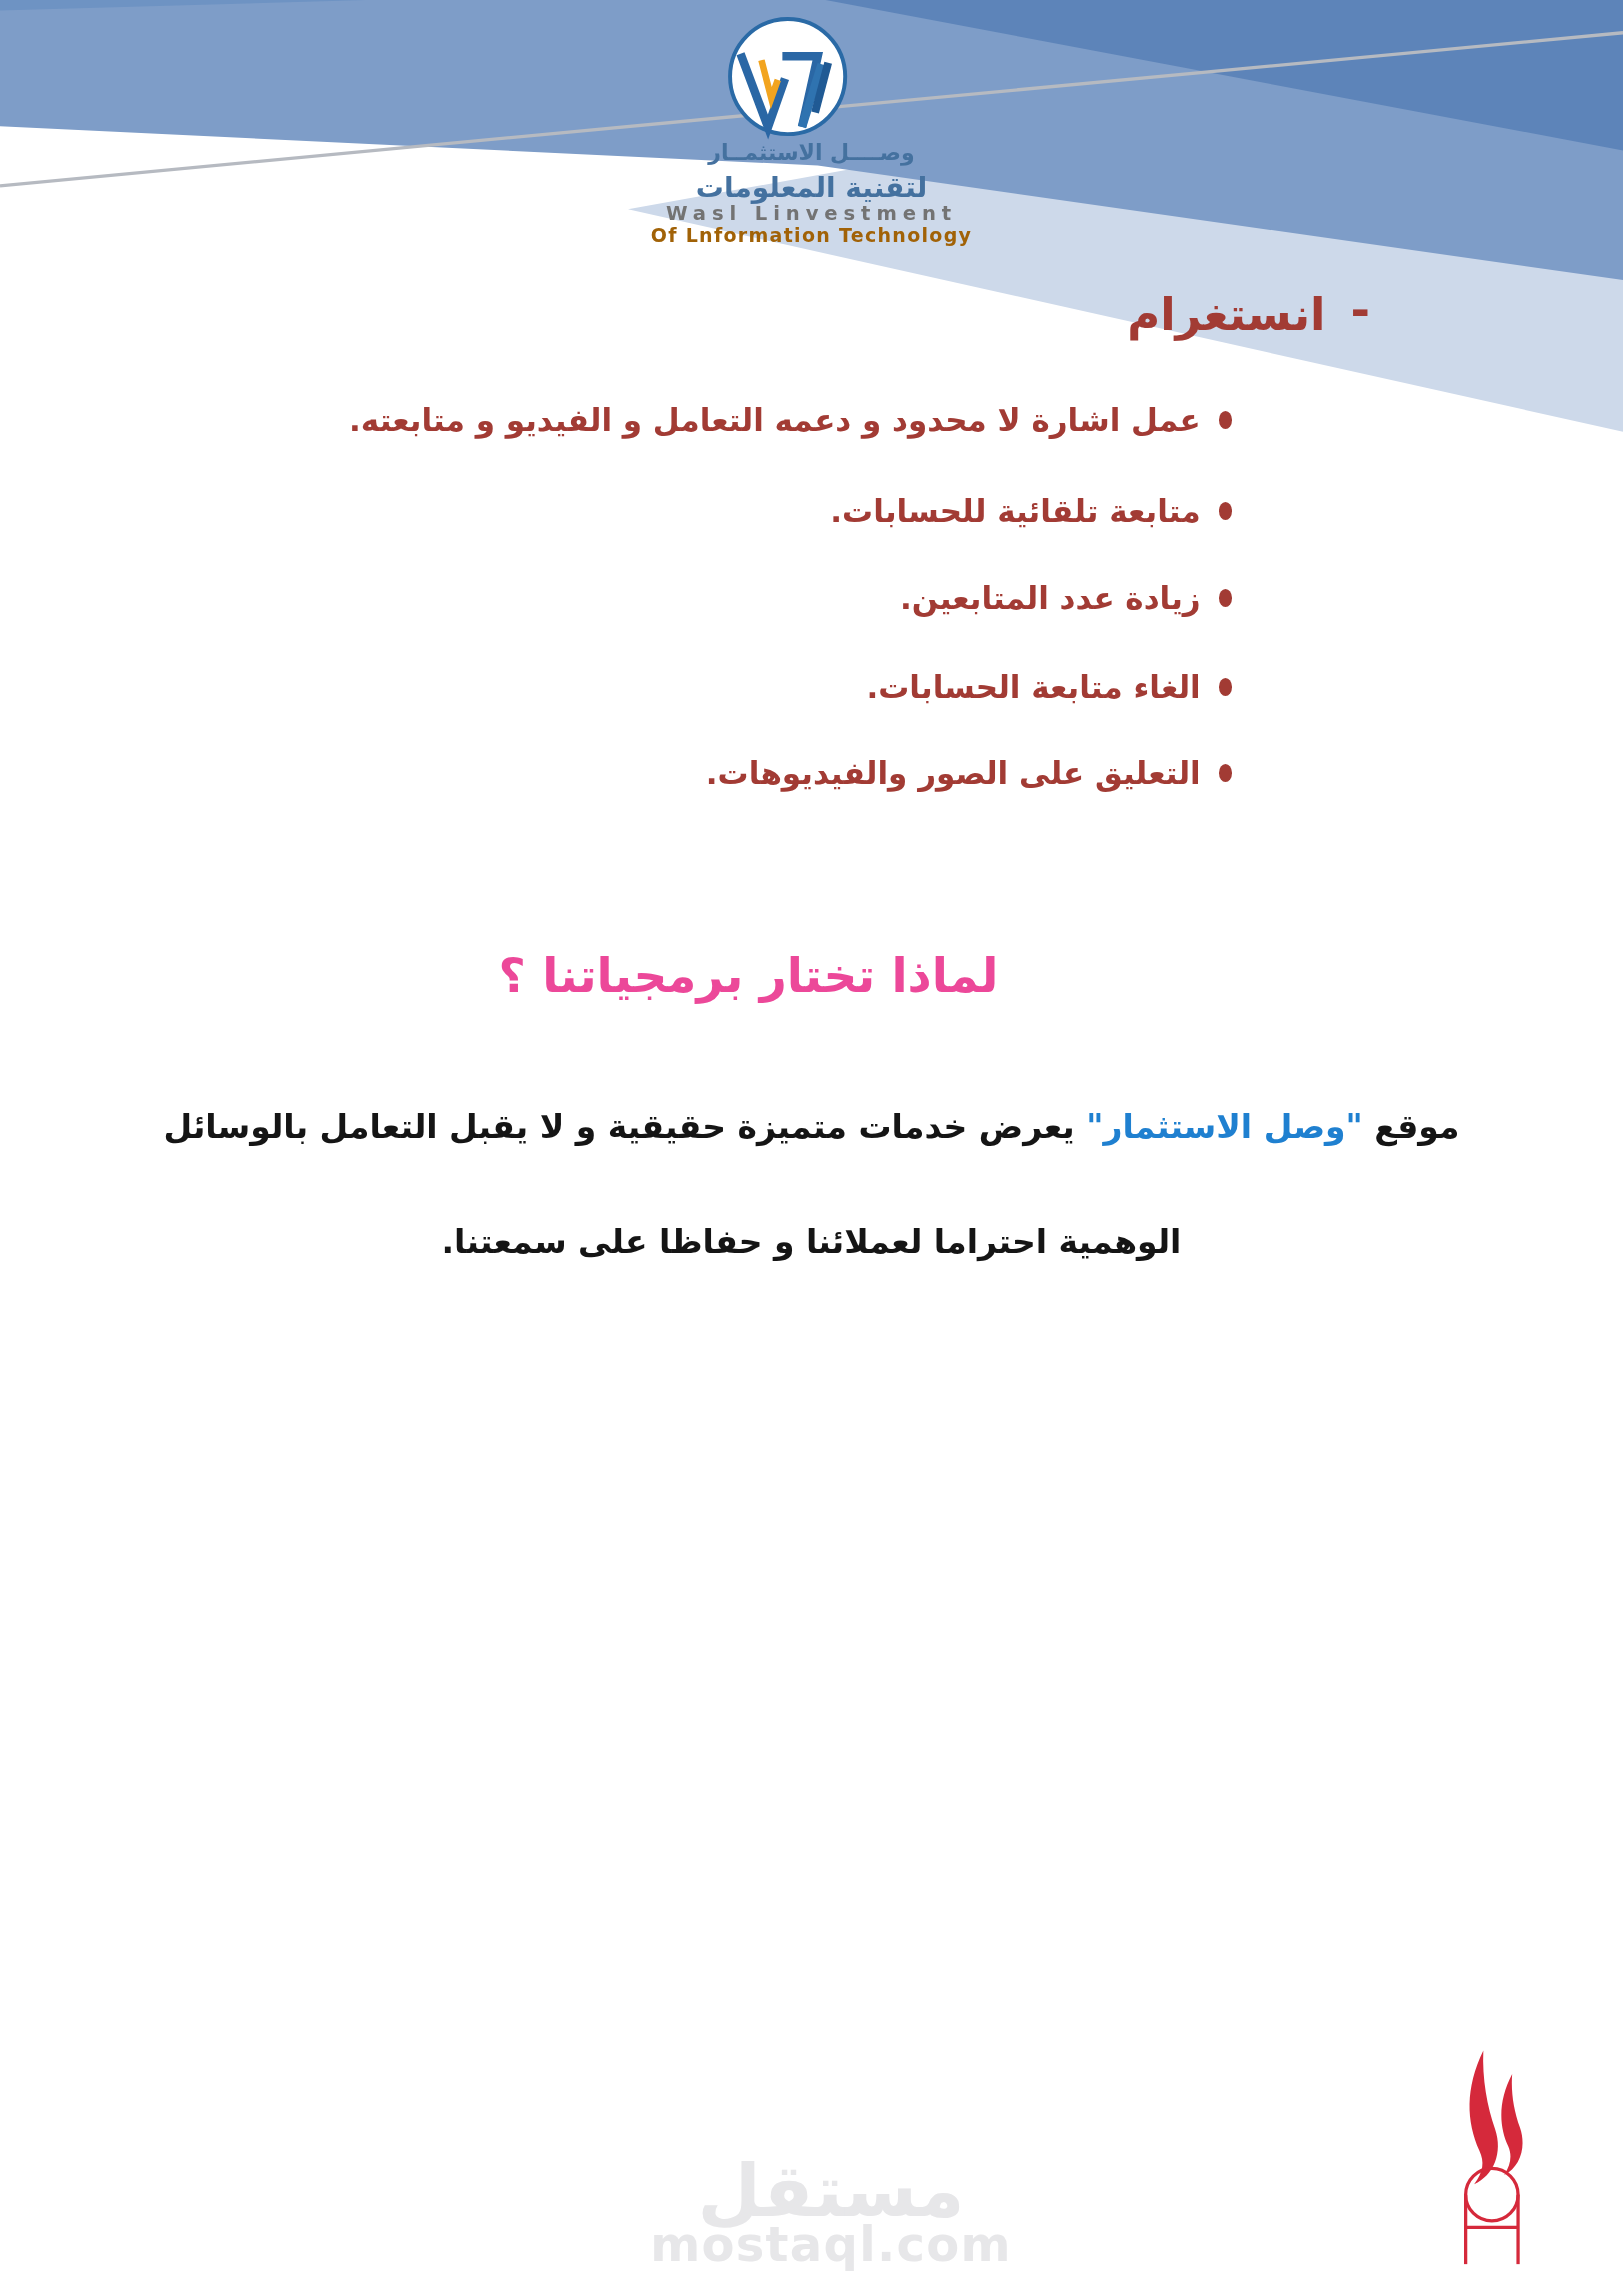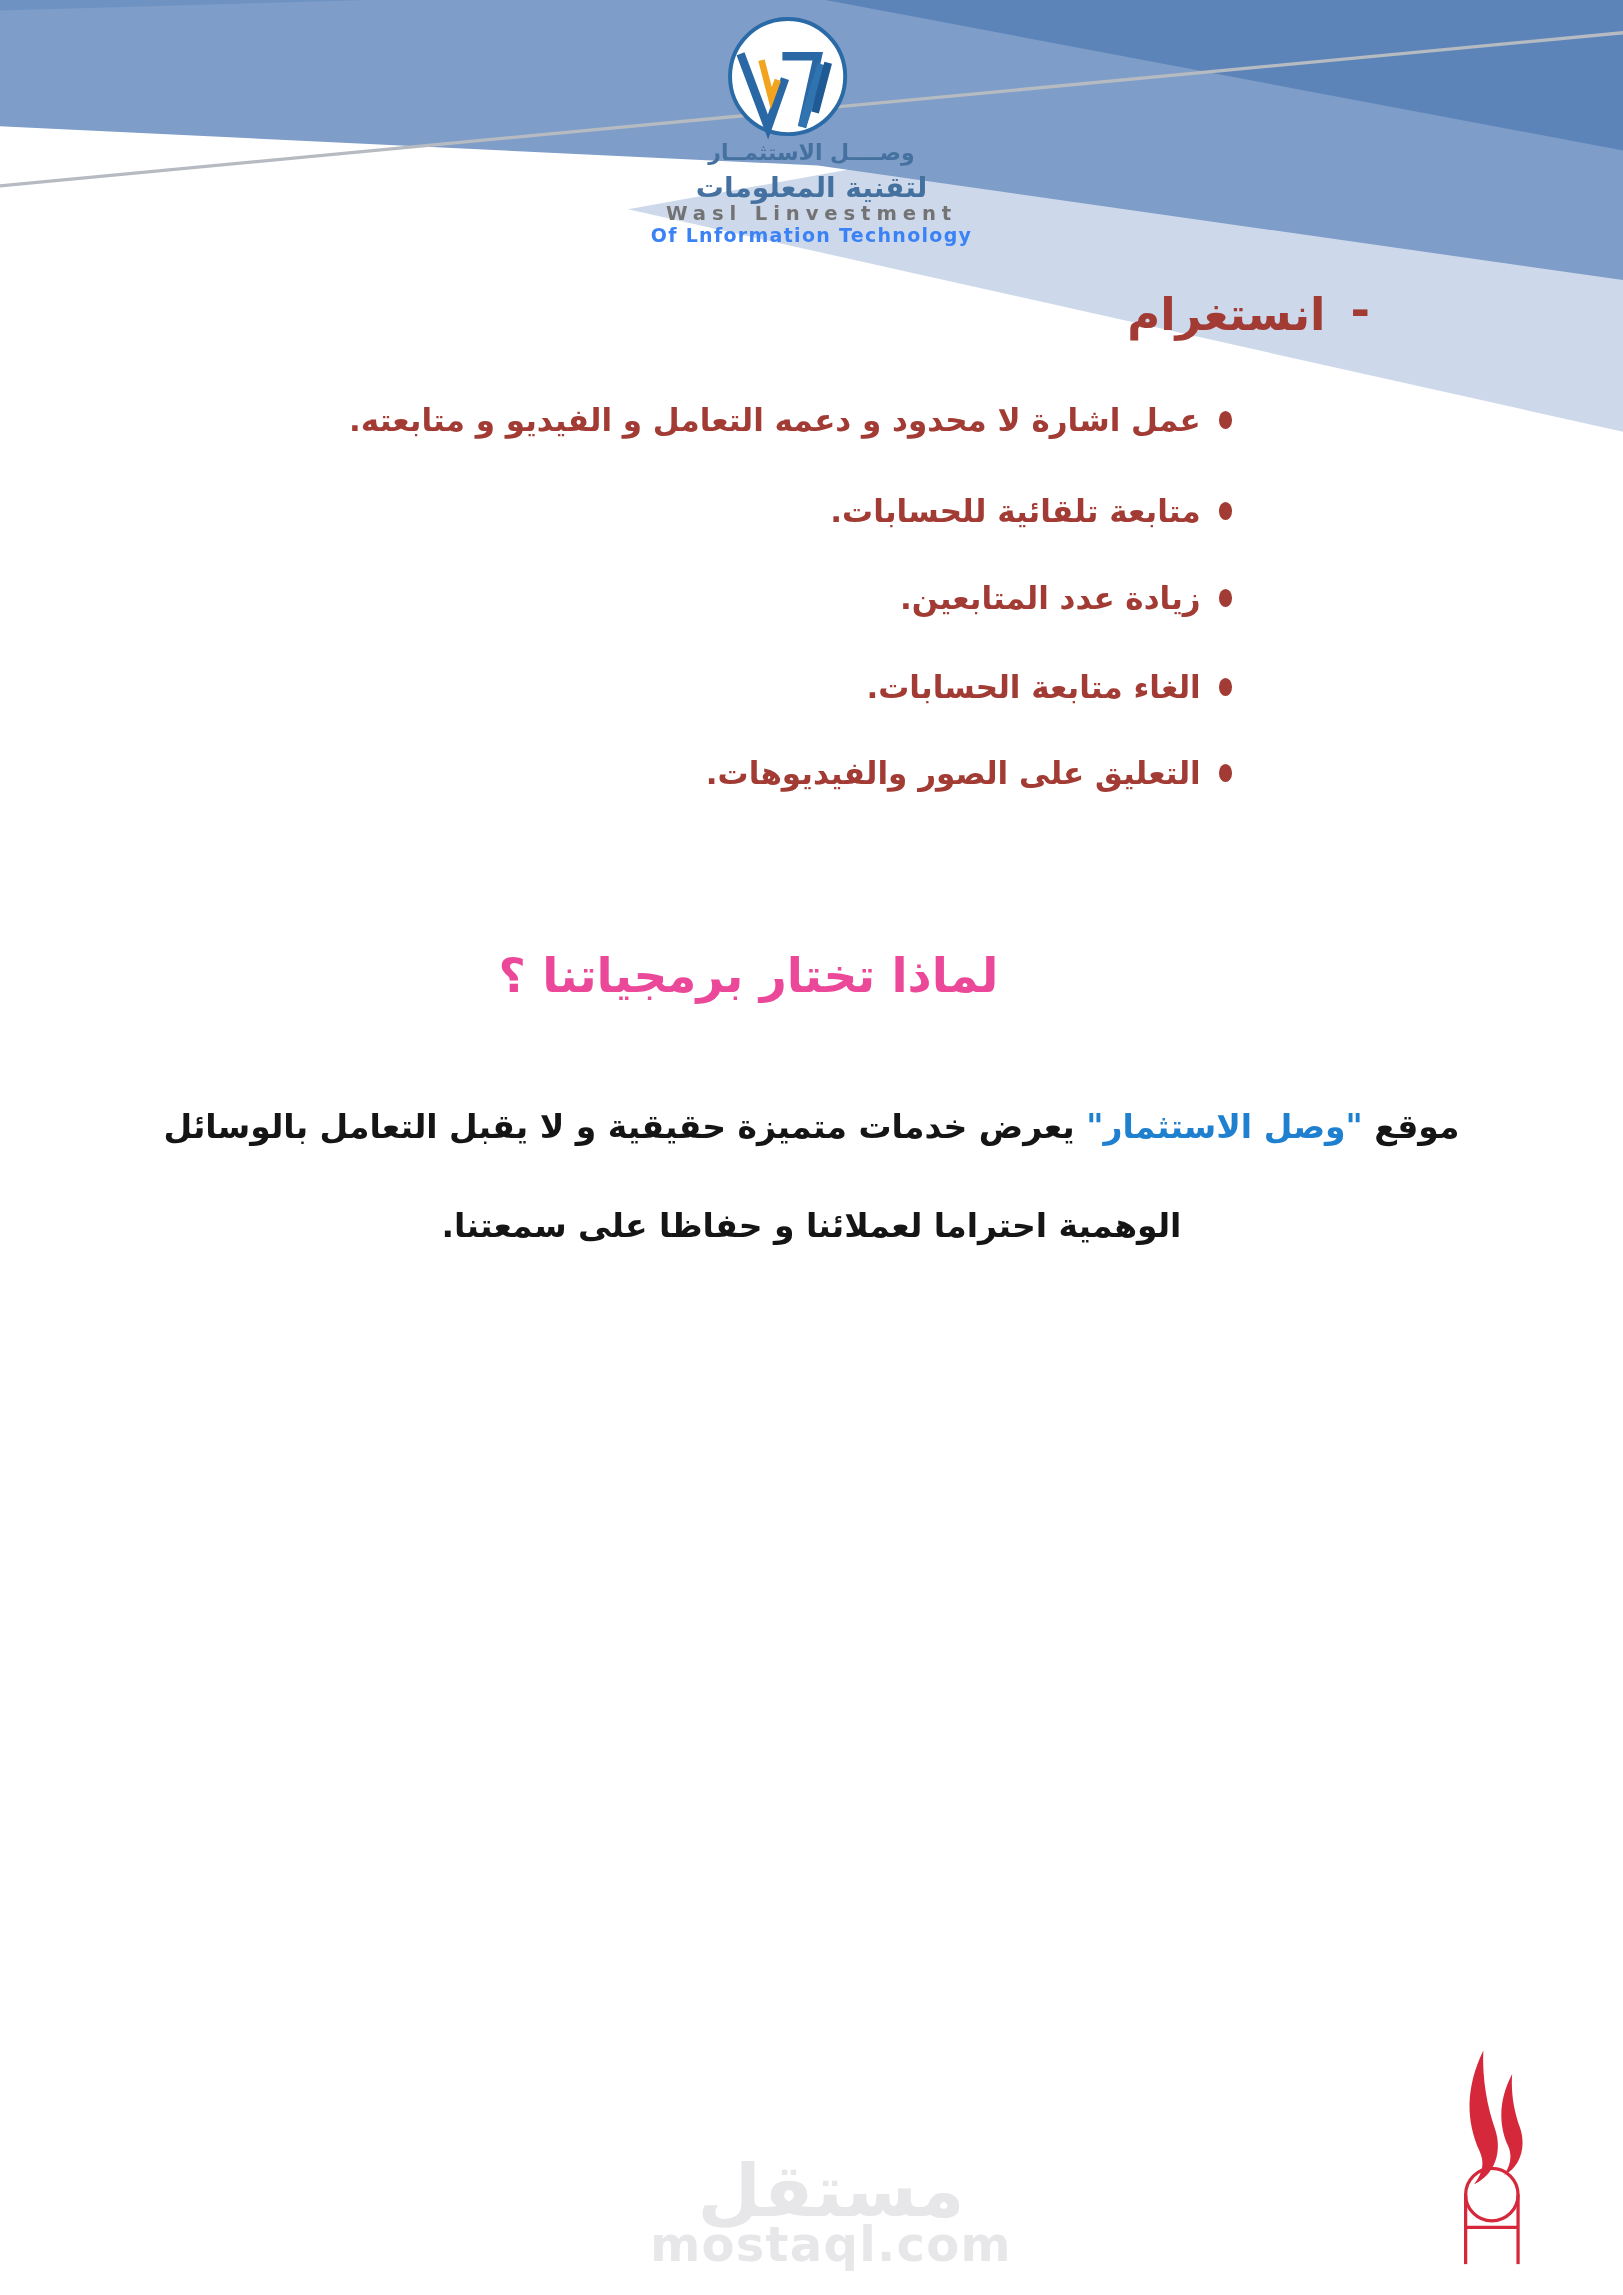--- a/index.html
+++ b/index.html
@@ -10,21 +10,21 @@
     font-family:"DejaVu Sans", sans-serif;
   }
   .abs{position:absolute;}
   
   #header-art{left:0;top:0;}
   
   .brand-line{left:0;width:1623px;text-align:center;direction:rtl;}
   .brand-ar1{top:140px;font-size:22px;font-weight:bold;color:#44719f;letter-spacing:0.7px;}
   .brand-ar2{top:171px;font-size:28px;font-weight:bold;color:#44719f;}
   .brand-en1{top:202px;font-size:19.6px;font-weight:bold;color:#737373;letter-spacing:5.9px;direction:ltr;}
-  .brand-en2{top:224px;font-size:19px;font-weight:bold;color:#3b82f6;letter-spacing:1.3px;direction:ltr;}
+  .brand-en2{top:224px;font-size:19px;font-weight:bold;color:#a16207;letter-spacing:1.3px;direction:ltr;}
   
   .section-head{
     top:291px;right:253px;
     display:flex;direction:rtl;align-items:center;gap:25px;
     color:#a23b34;font-weight:bold;
   }
   .section-head .dash{font-size:47px;line-height:1;transform:translateY(-5.2px);}
   .section-head .title{font-size:45px;line-height:1;}
   
   .bullet{
@@ -42,21 +42,21 @@
     top:948px;left:0;width:1497px;
     text-align:center;direction:rtl;
     font-size:47px;font-weight:bold;color:#ec4899;
     letter-spacing:-1.3px;
   }
   .para{
     top:1106px;left:0;width:1623px;
     text-align:center;direction:rtl;
     color:#151515;font-weight:bold;font-size:33px;line-height:1.25;
   }
-  .para .line2{margin-top:58px;}
+  .para .line2{margin-top:74px;}
   .para .brand-blue{color:#1f80d0;}
   
   .wm{left:0;width:1662px;text-align:center;color:#e7e7e9;font-weight:bold;}
   .wm-ar{top:2148px;font-size:73px;}
   .wm-en{top:2216px;font-size:48px;letter-spacing:1.3px;}
   
   #flame-logo{left:1440px;top:2023px;}
 </style>
 </head>
 <body>

